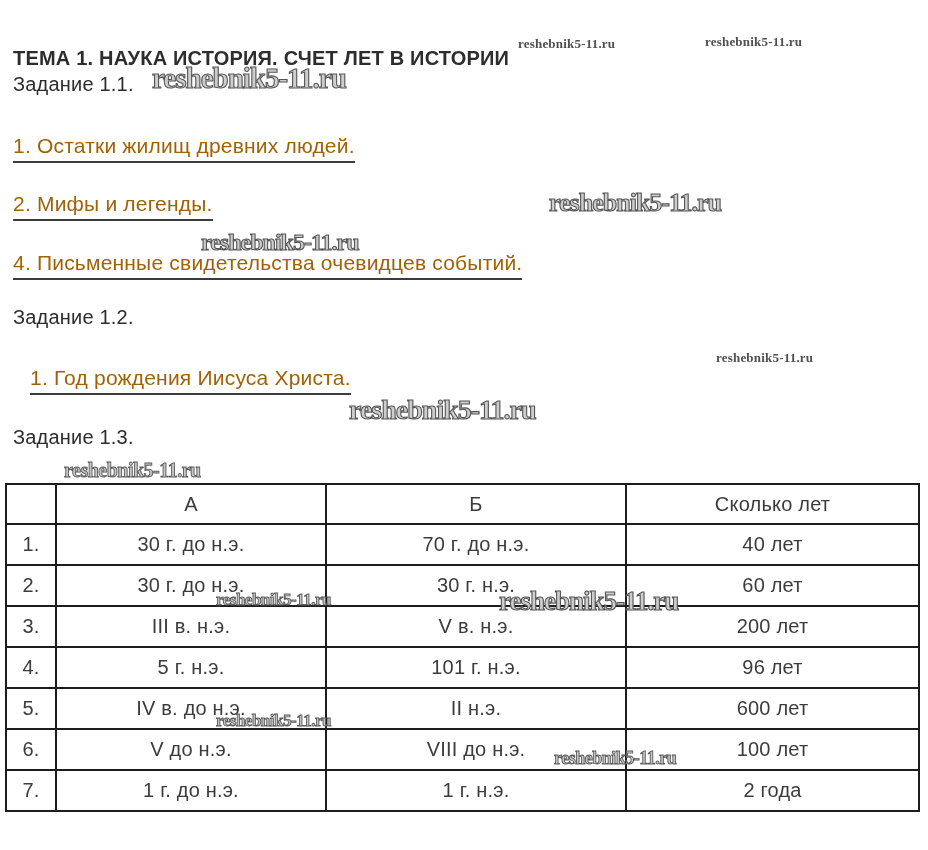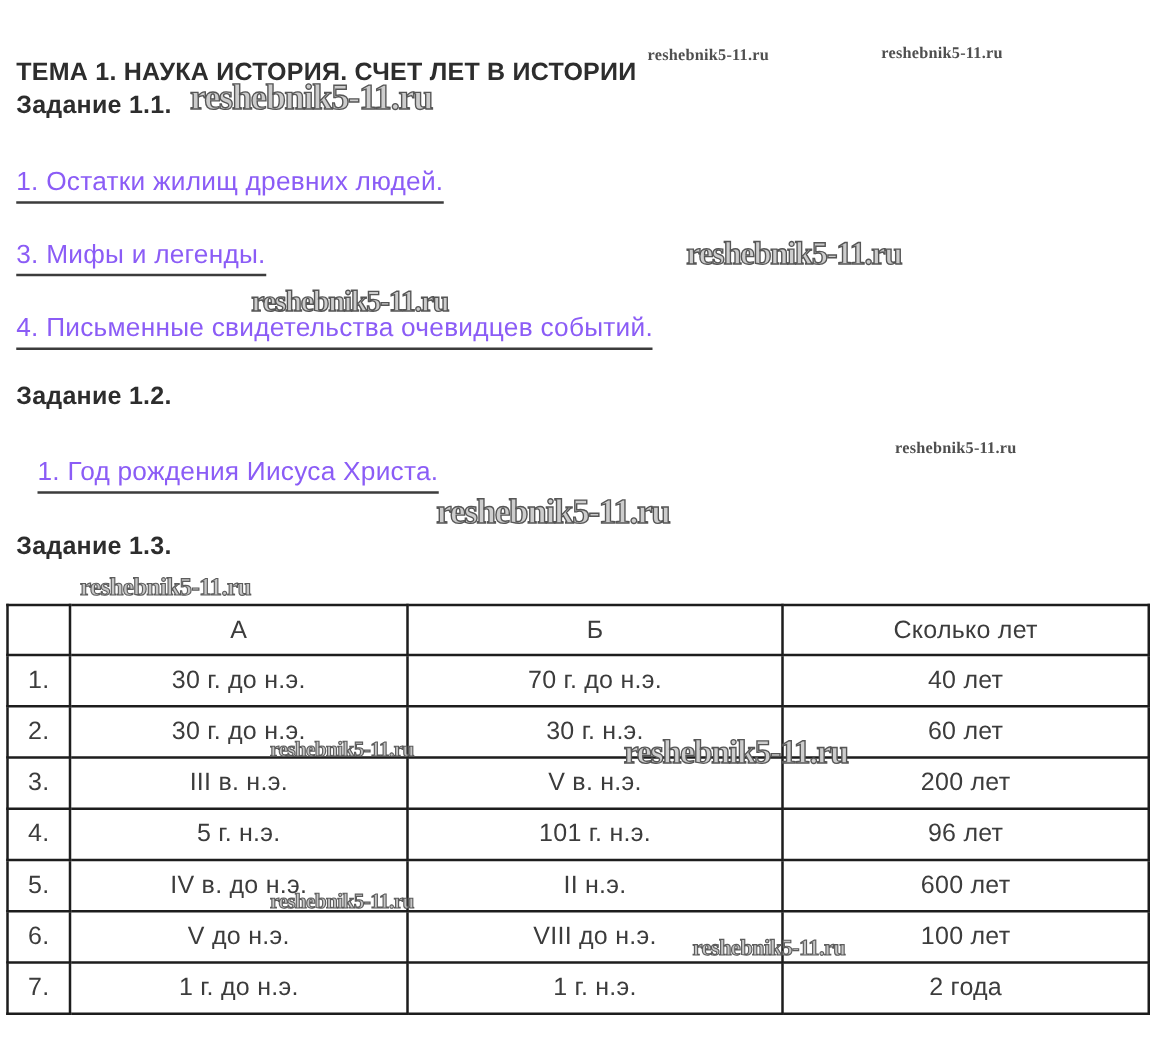--- a/index.html
+++ b/index.html
@@ -8,28 +8,28 @@
     font-family:"Liberation Sans", sans-serif;overflow:hidden;
   }
   .abs{position:absolute;white-space:nowrap;}
 
   .page-title{
     left:13px;top:15px;font-size:20px;font-weight:bold;color:#2d2d2d;
     letter-spacing:0.2px;
     margin-top:32px;
   }
   .task-heading{
-    font-size:20px;font-weight:bold;color:#2d2d2d;letter-spacing:0.2px;text-align:center;
+    font-size:20px;font-weight:normal;color:#2d2d2d;letter-spacing:0.2px;text-align:center;
   }
   .th1{left:13px;top:73px;}
   .th2{left:13px;top:306px;}
   .th3{left:13px;top:426px;}
 
   .answer{
-    font-size:21px;color:#8b5cf6;letter-spacing:0.2px;
+    font-size:21px;color:#a16207;letter-spacing:0.2px;
     border-bottom:2px solid #3c3c3c;padding-bottom:3px;
   }
   .a1{left:13px;top:134px;}
   .a2{left:13px;top:192px;}
   .a3{left:13px;top:251px;}
   .a4{left:30px;top:366px;}
 
   
   .wm{
     position:absolute;font-family:"Liberation Serif", serif;font-weight:bold;
@@ -82,21 +82,21 @@
 <span class="wm wm-sm wm6">reshebnik5-11.ru</span>
 <span class="wm wm-lg wm7">reshebnik5-11.ru</span>
 <span class="wm wm-md wm8">reshebnik5-11.ru</span>
 <span class="wm wm-md wm9">reshebnik5-11.ru</span>
 <span class="wm wm-lg wm10">reshebnik5-11.ru</span>
 <span class="wm wm-md wm11">reshebnik5-11.ru</span>
 <span class="wm wm-md wm12">reshebnik5-11.ru</span>
 
 <div class="abs task-heading th1">Задание 1.1.</div>
 <div class="abs answer a1">1. Остатки жилищ древних людей.</div>
-<div class="abs answer a2">3. Мифы и легенды.</div>
+<div class="abs answer a2">2. Мифы и легенды.</div>
 <div class="abs answer a3">4. Письменные свидетельства очевидцев событий.</div>
 
 <div class="abs task-heading th2">Задание 1.2.</div>
 <div class="abs answer a4">1. Год рождения Иисуса Христа.</div>
 
 <div class="abs task-heading th3">Задание 1.3.</div>
 
 <table class="grid">
   <colgroup>
       <col class="c-num">

